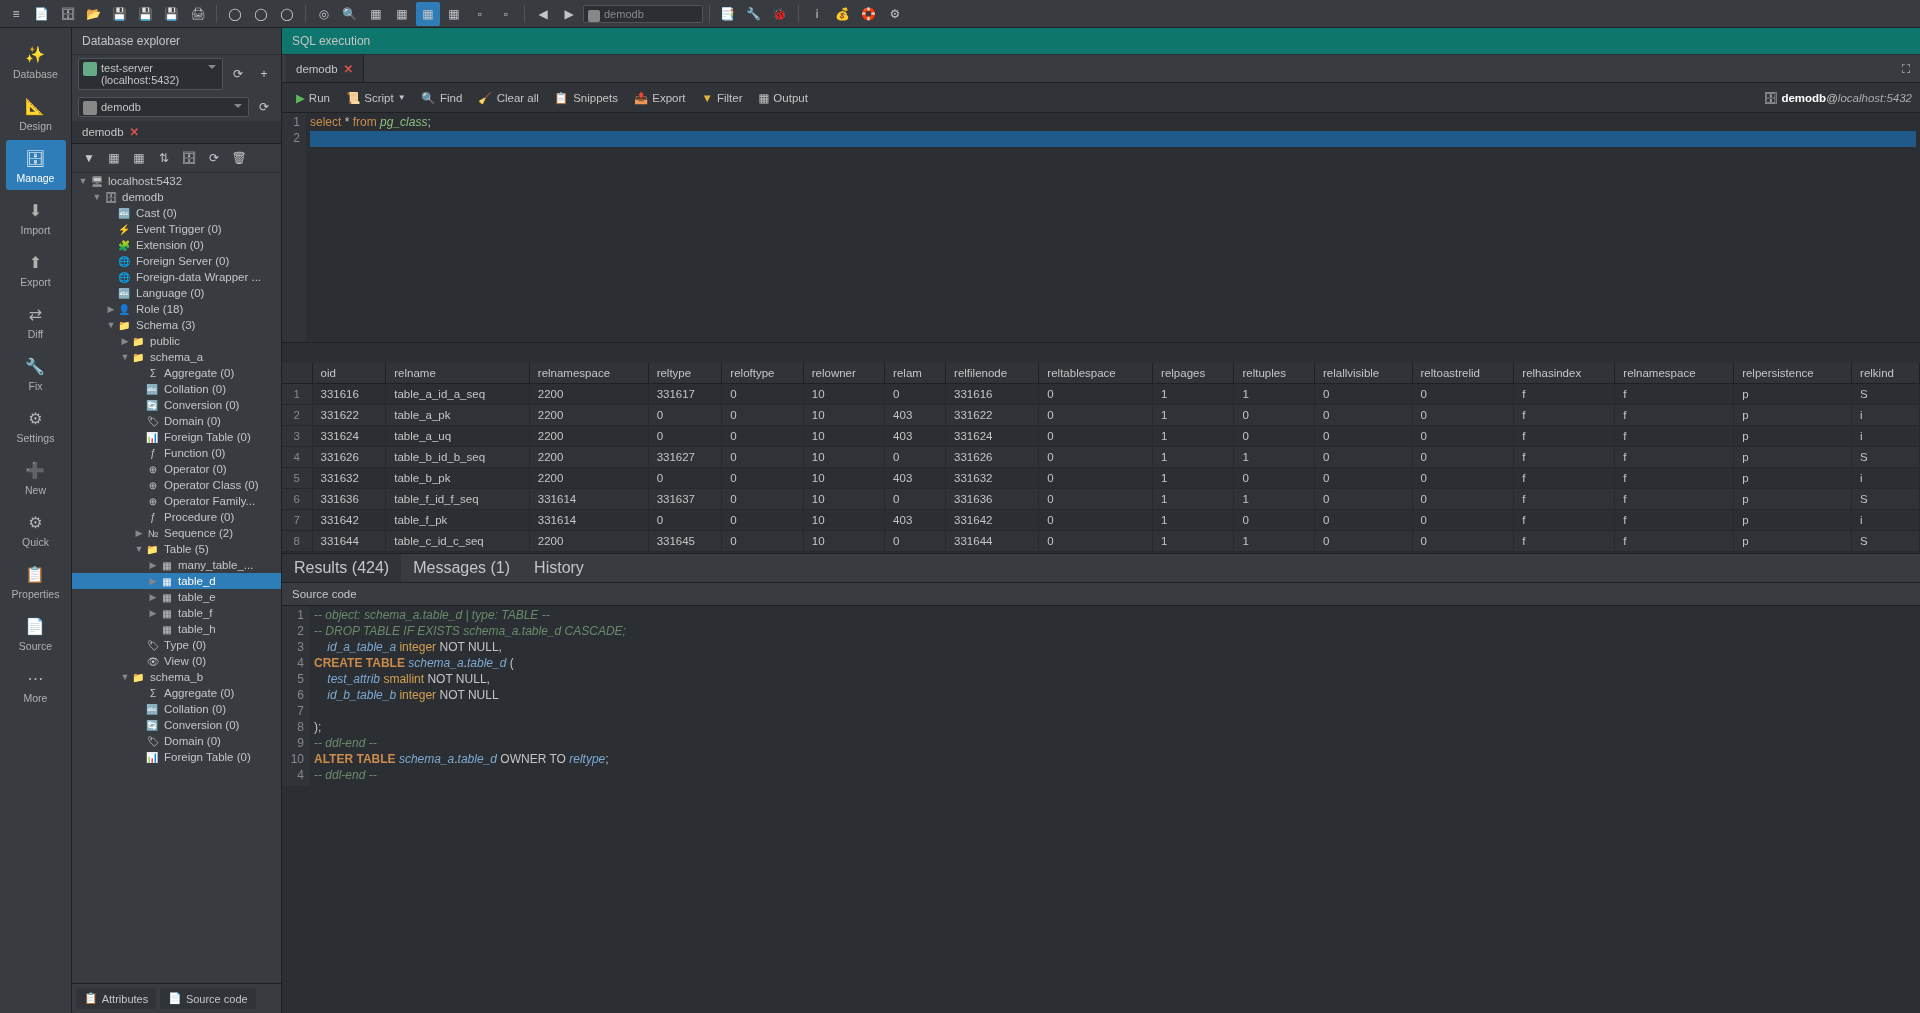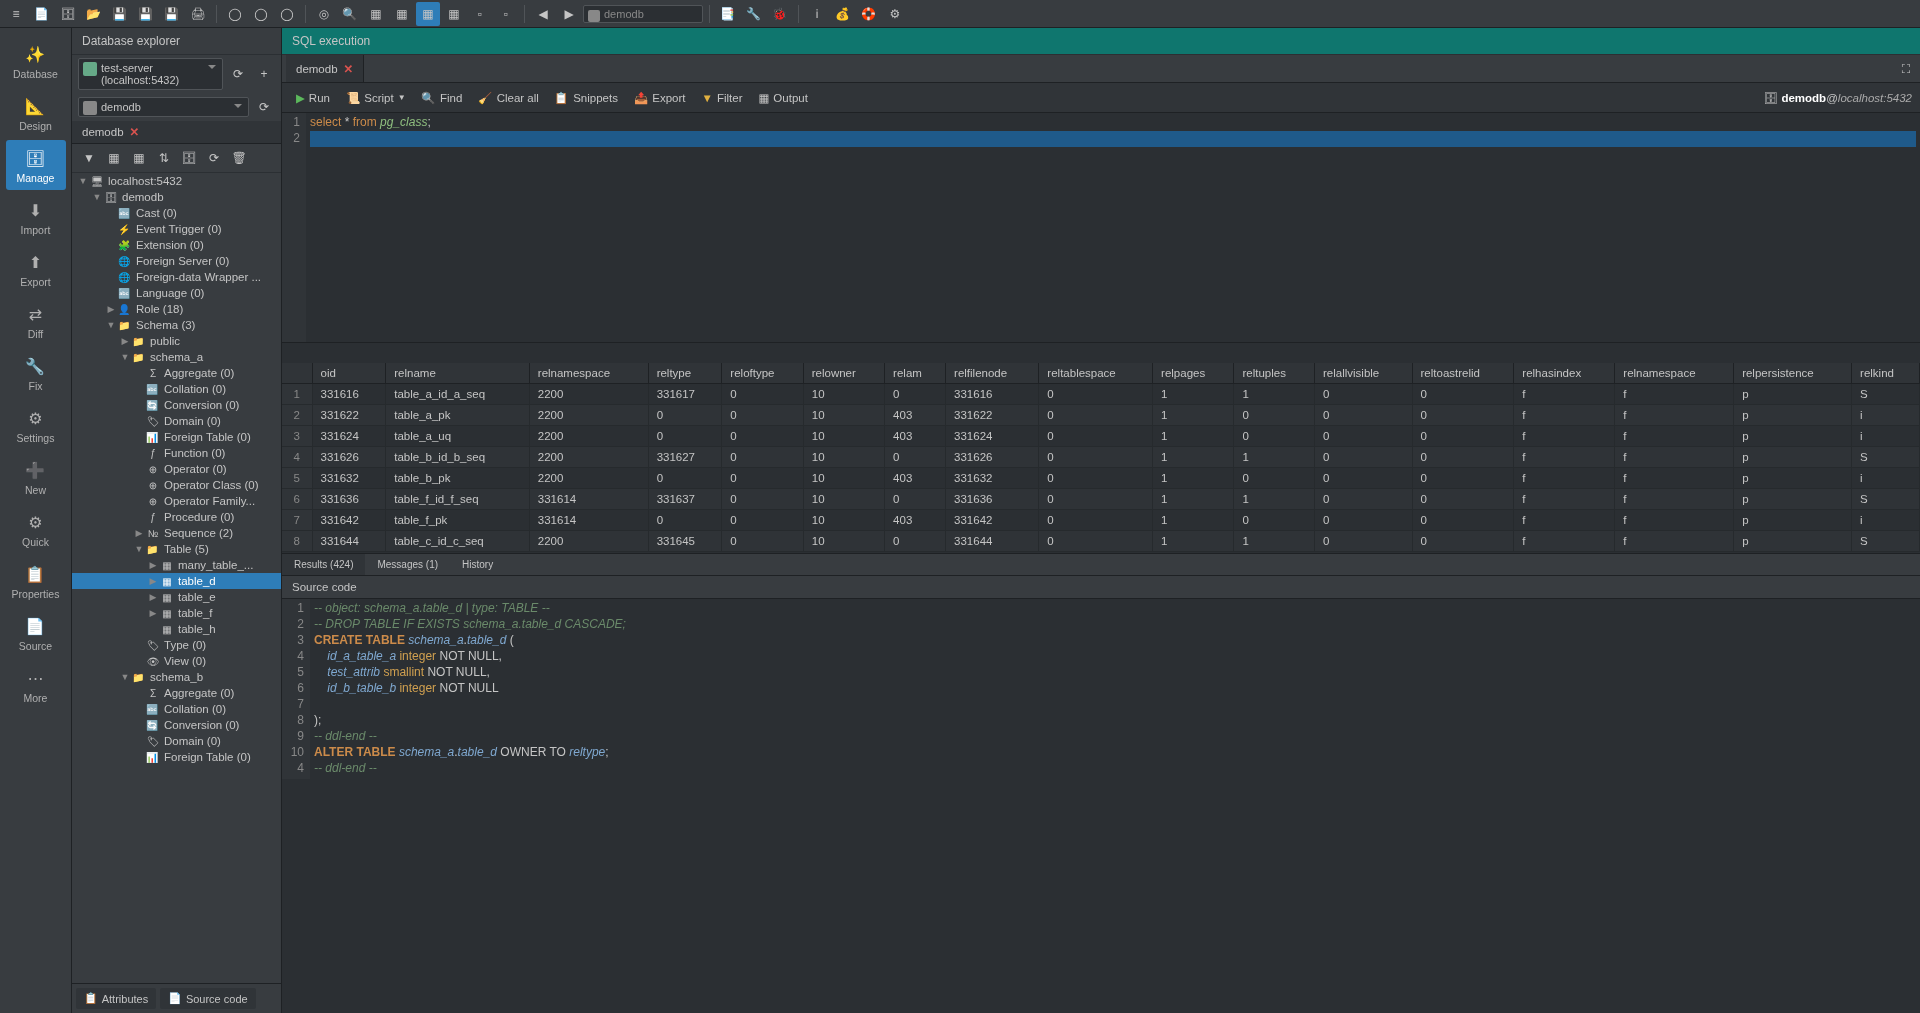--- a/index.html
+++ b/index.html
@@ -72,21 +72,21 @@
 
 .results { flex:1; display:flex; flex-direction:column; min-height:0;margin-top:20px;}
 .grid-wrap{ overflow:auto; background:#2b2f33;}
 table.grid{ border-collapse:collapse; font-size:11.5px; min-width:100%; font-family:Consolas,monospace;}
 .grid th{ background:#303438; padding:4px 8px; text-align:left; font-weight:normal; border-right:1px solid #1e2124; border-bottom:1px solid #1e2124; position:sticky; top:0;}
 .grid td{ padding:4px 8px; border-right:1px solid #262a2d; border-bottom:1px solid #262a2d; white-space:nowrap;}
 .grid .rownum{ background:#303438; text-align:center; color:#888; width:30px;}
 .grid tbody tr:nth-child(even){background:#2f3337;}
 
 .res-tabs{ display:flex; background:#383c40; border-top:1px solid #1e2124; border-bottom:1px solid #1e2124;}
-.res-tab{ padding:5px 12px; font-size:10px; cursor:pointer;}
+.res-tab{ padding:5px 12px; font-size:16px; cursor:pointer;}
 .res-tab.active{ background:#303438;}
 
 .src-title{ padding:5px 10px; font-size:11.5px; background:#383c40; border-bottom:1px solid #1e2124;}
 .src-editor{ flex:0 0 180px; display:flex; background:#2b2f33; font-family:Consolas,monospace; font-size:12px; overflow:auto;}
 .src-editor .gutter{width:28px;}
 .cmt{color:#6a8a6a; font-style:italic;}
 .kw2{color:#cc8b4a; font-weight:bold;}
 .type{color:#d0a050;}
 .col_i{color:#7fa8d0; font-style:italic;}
 </style>
@@ -674,22 +674,22 @@
               <div>7</div>
               <div>8</div>
               <div>9</div>
               <div>10</div>
               <div>4</div>
               <div>12</div>
             </div>
       <div class="code" id="src-code">
               <div class="code-line"><span class="cmt">-- object: schema_a.table_d | type: TABLE --</span></div>
               <div class="code-line"><span class="cmt">-- DROP TABLE IF EXISTS schema_a.table_d CASCADE;</span></div>
+              <div class="code-line">&nbsp;&nbsp;&nbsp;&nbsp;<span class="col_i">id_a_table_a</span> <span class="type">integer</span> <span>NOT NULL</span><span>,</span></div>
               <div class="code-line"><span class="kw2">CREATE TABLE</span> <span class="col_i">schema_a</span>.<span class="col_i">table_d</span><span> (</span></div>
-              <div class="code-line">&nbsp;&nbsp;&nbsp;&nbsp;<span class="col_i">id_a_table_a</span> <span class="type">integer</span> <span>NOT NULL</span><span>,</span></div>
               <div class="code-line">&nbsp;&nbsp;&nbsp;&nbsp;<span class="col_i">test_attrib</span> <span class="type">smallint</span> <span>NOT NULL</span><span>,</span></div>
               <div class="code-line">&nbsp;&nbsp;&nbsp;&nbsp;<span class="col_i">id_b_table_b</span> <span class="type">integer</span> <span>NOT NULL</span><span></span></div>
               <div class="code-line">&nbsp;</div>
               <div class="code-line">);</div>
               <div class="code-line"><span class="cmt">-- ddl-end --</span></div>
               <div class="code-line"><span class="kw2">ALTER TABLE</span> <span class="col_i">schema_a</span>.<span class="col_i">table_d</span><span> OWNER TO </span><span class="col_i">reltype</span><span>;</span></div>
               <div class="code-line"><span class="cmt">-- ddl-end --</span></div>
               <div class="code-line">&nbsp;</div>
             </div>
     </div>

